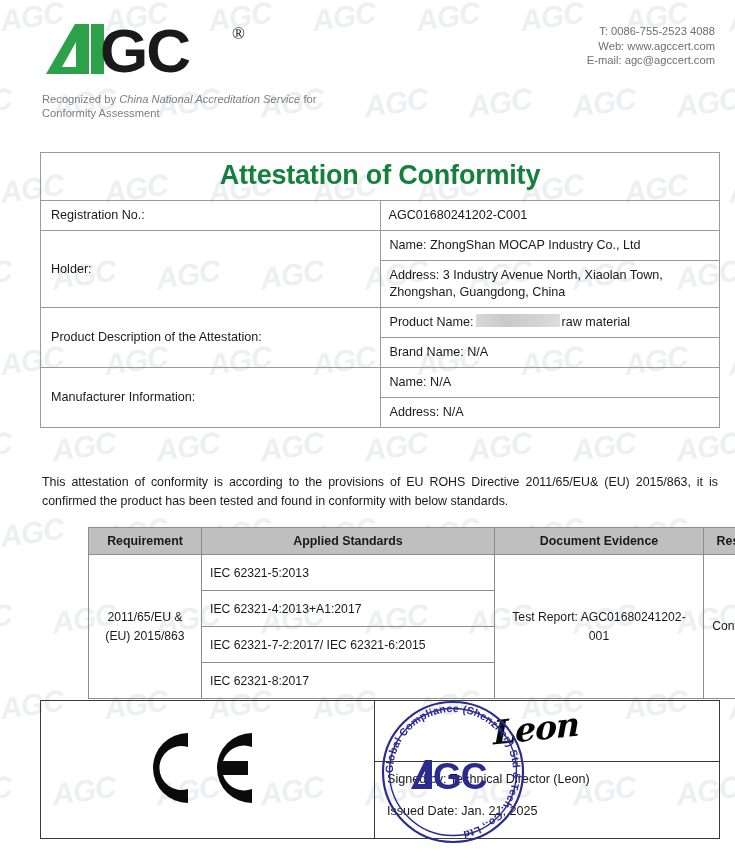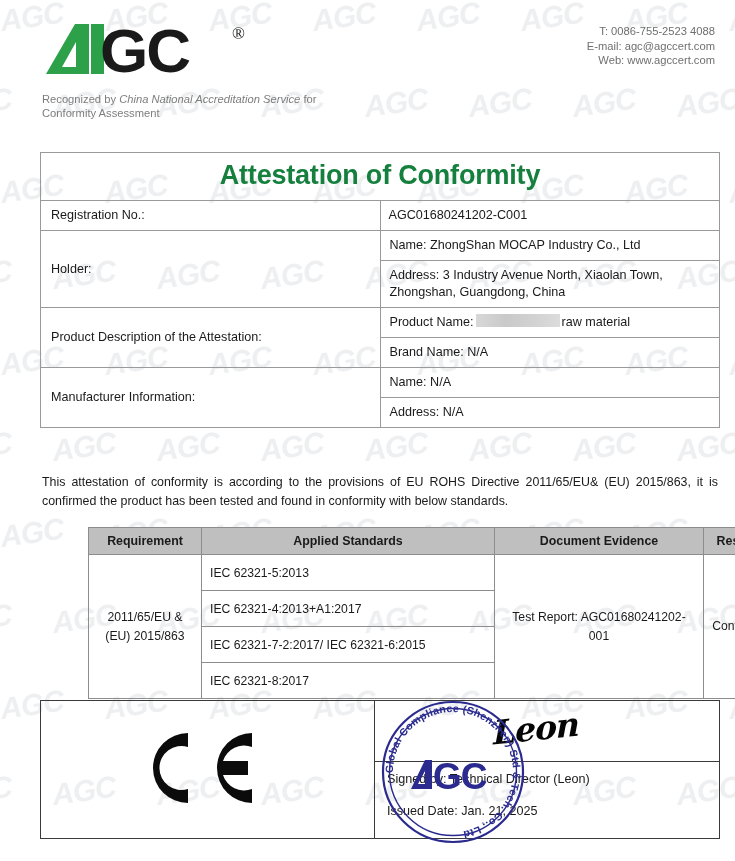--- a/index.html
+++ b/index.html
@@ -396,22 +396,22 @@
         </span>
         <span class="logo-reg">®</span>
       </div>
       <div class="accred-line">
         <span>Recognized by </span><i>China National Accreditation Service</i><span> for Conformity Assessment</span>
       </div>
     </div>
 
     <div class="contact-block">
       <div>T: 0086-755-2523 4088</div>
+      <div>Web: www.agccert.com</div>
       <div>E-mail: agc@agccert.com</div>
-      <div>Web: www.agccert.com</div>
     </div>
   </div>
 
   <table class="main-table">
     <tbody>
         <tr>
       <td class="title-cell" colspan="2">
         <div class="doc-title">Attestation of Conformity</div>
       </td>
     </tr>

